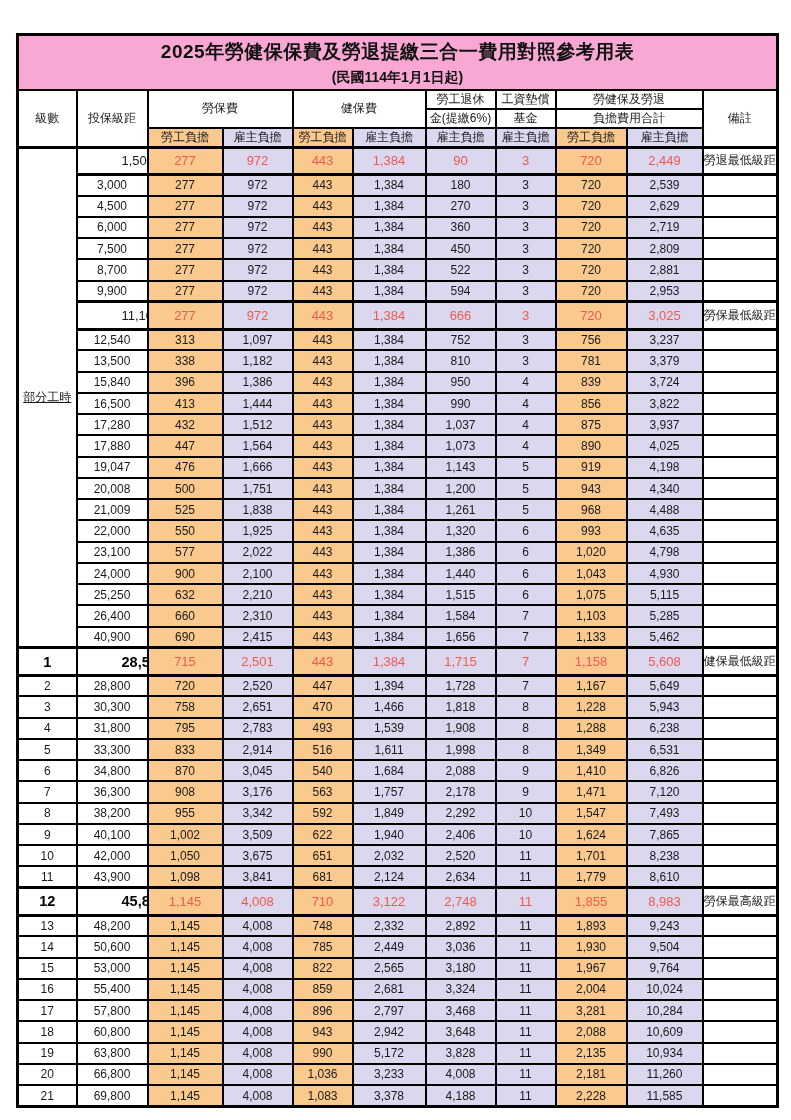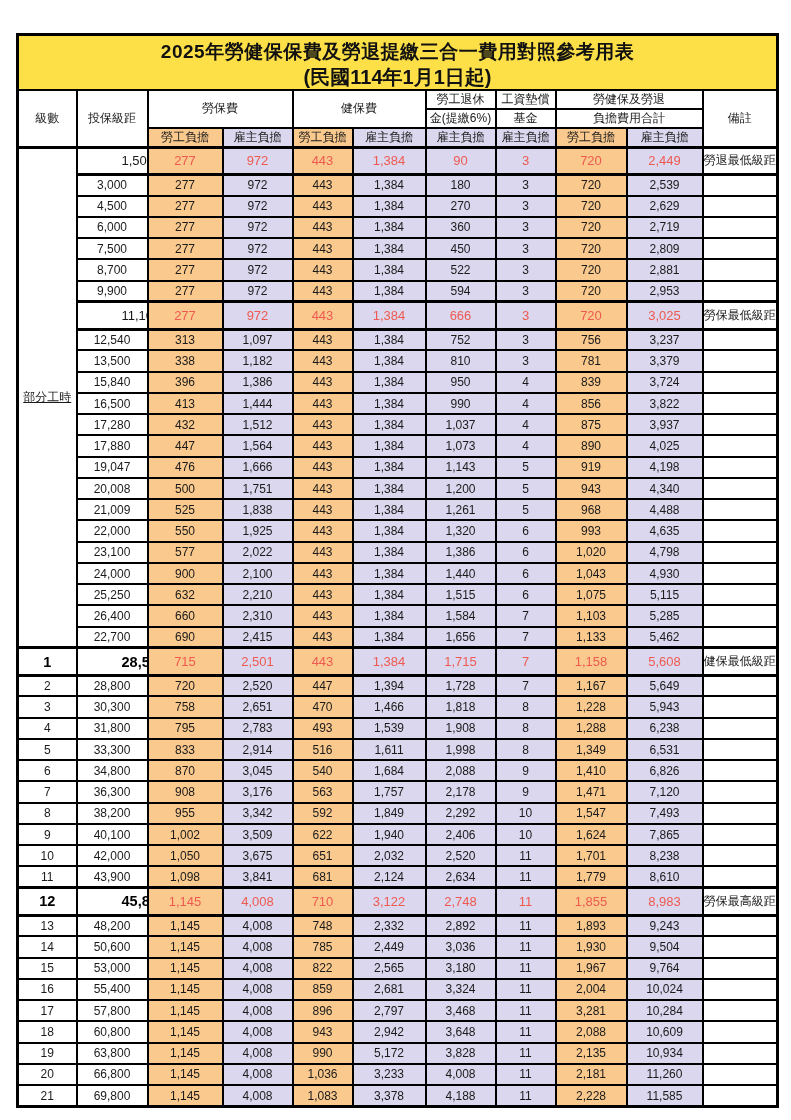--- a/index.html
+++ b/index.html
@@ -26,27 +26,27 @@
     vertical-align: middle;
     padding: 0;
     overflow: hidden;
     white-space: nowrap;
     font-weight: normal;
     color: #1a1a1a;
     font-size: 12px;
   }
   
   tr.title-row { height: 55px; }
-  .title-cell { background: #fde047; }
+  .title-cell { background: #f9a8d4; }
   .title-line {
     font-size: 19px; font-weight: bold; line-height: 29px; color: #111;
     letter-spacing: 0.5px;
   }
   .subtitle-line {
-    font-size: 20px; font-weight: bold; line-height: 22px; color: #111;
+    font-size: 14px; font-weight: bold; line-height: 22px; color: #111;
   }
   
   tr.hr { height: 19px; }
   .gh { font-size: 13px; }
   .sub { font-size: 12px; }
   .fill-o { background: var(--orange); }
   .fill-l { background: var(--lav); }
   
   tr.data-row { height: 21px; }
   tr.data-row td { font-size: 12px; }
@@ -373,21 +373,21 @@
           <td class="val fill-l">2,310</td>
           <td class="val fill-o">443</td>
           <td class="val fill-l">1,384</td>
           <td class="val fill-l">1,584</td>
           <td class="val fill-l">7</td>
           <td class="val fill-o">1,103</td>
           <td class="val fill-l">5,285</td>
           <td class="remark-cell"></td>
         </tr>
         <tr class="data-row">
-          <td class="bracket-cell">22,700</td>
+          <td class="bracket-cell">40,900</td>
           <td class="val fill-o">690</td>
           <td class="val fill-l">2,415</td>
           <td class="val fill-o">443</td>
           <td class="val fill-l">1,384</td>
           <td class="val fill-l">1,656</td>
           <td class="val fill-l">7</td>
           <td class="val fill-o">1,133</td>
           <td class="val fill-l">5,462</td>
           <td class="remark-cell"></td>
         </tr>

